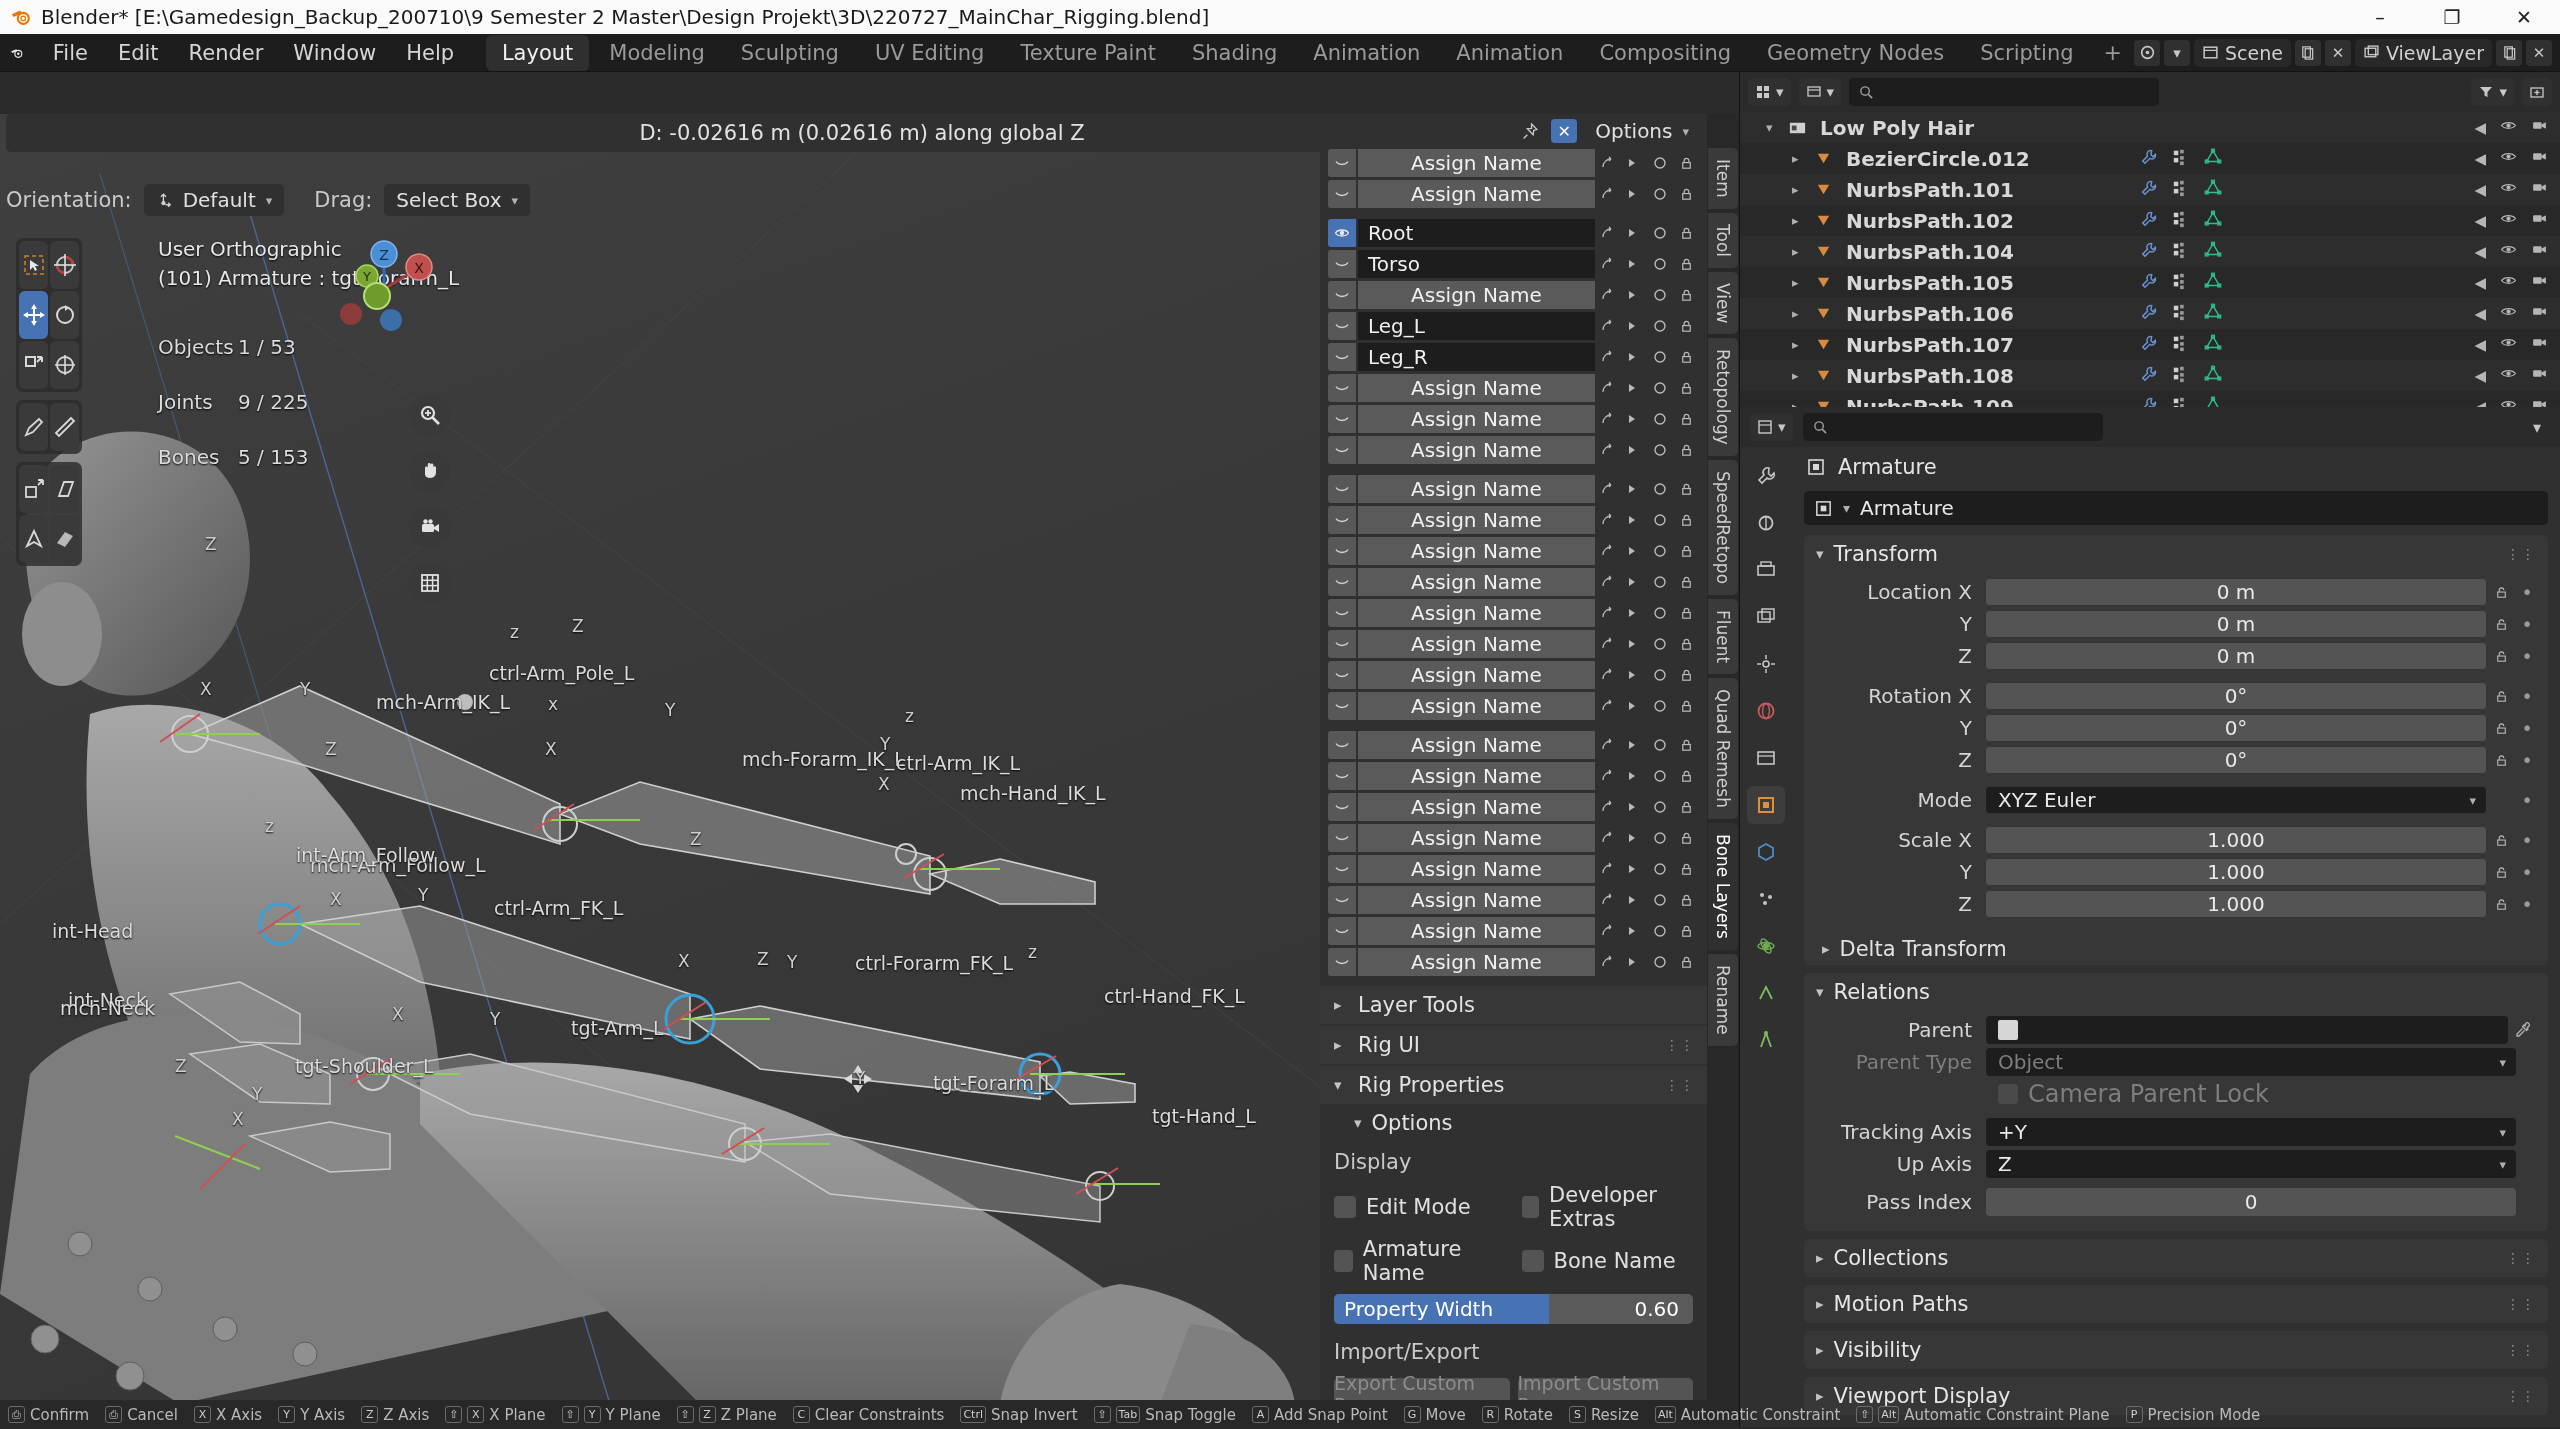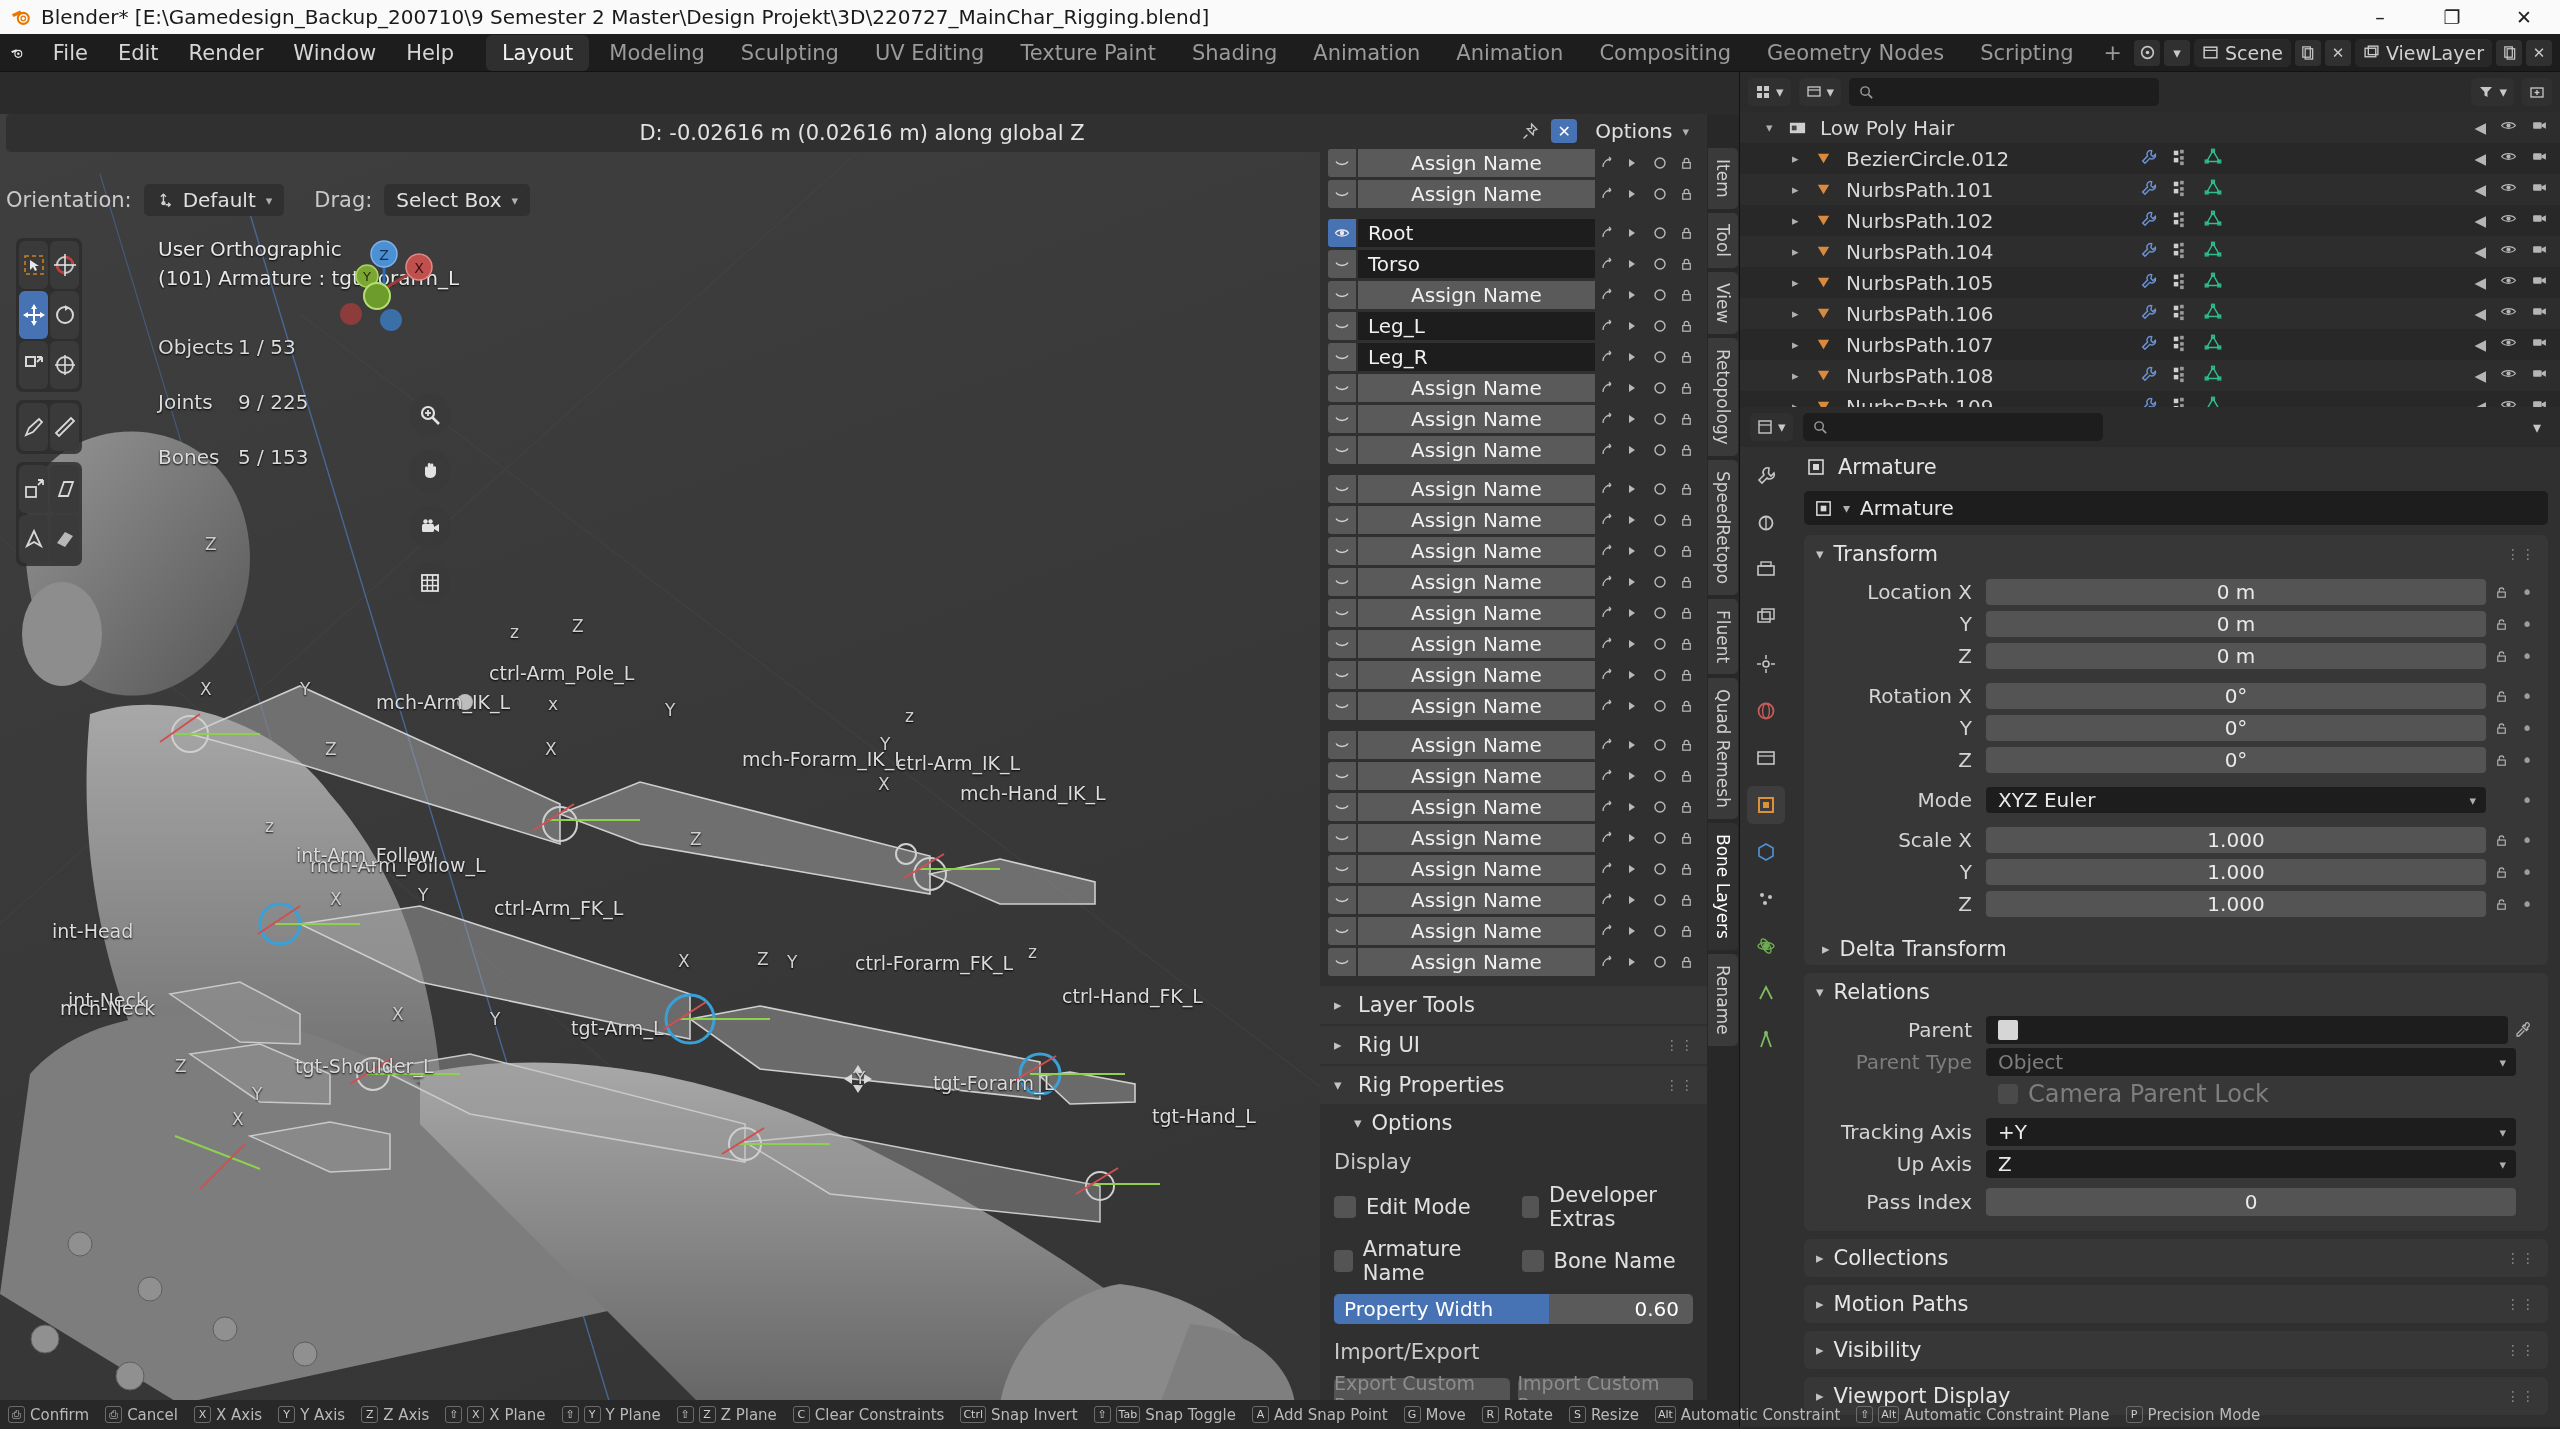--- a/index.html
+++ b/index.html
@@ -142,21 +142,21 @@
      align-items:center; padding:0 7px; gap:5px; color:#c8c8c8; font-size:15px;}
   .ol-search { flex:1; height:28px; background:#1d1d1d; border-radius:5px;
      display:flex; align-items:center; padding:0 10px; gap:8px; color:#8a8a8a;
      font-size:17px; max-width:310px;}
   #outliner-body { flex:1; overflow:hidden; }
   .ol-row { height:31px; display:flex; align-items:center; padding-left:52px;
      font-size:20px; color:#d8d8d8; gap:0; position:relative;}
   .ol-row:nth-child(odd) { background:#2d2d2d; }
   .ol-row .tri { width:22px; color:#b0b0b0; font-size:13px; }
   .ol-row .objico { width:26px; display:flex; align-items:center; }
-  .ol-row .name { padding-left:6px; }
+  .ol-row .name { padding-left:6px;font-weight:bold; }
   .ol-row .mods { position:absolute; left:400px; display:flex; gap:14px; align-items:center;}
   .ol-row .rights { position:absolute; right:12px; display:flex; gap:14px;
      align-items:center; color:#b5b5b5; font-size:15px;}
   .ol-top { padding-left:26px; }
 
   
   #props { flex:1; background:#303030; display:flex; flex-direction:column;
      border-left:1px solid #131313;}
   #props-header { height:40px; background:#2b2b2b; display:flex; align-items:center;
      gap:10px; padding:0 10px; }
@@ -451,21 +451,21 @@
       <div id="bonelabels">
           <div class="boneLabel" style="left: 489px; top: 548px;">ctrl-Arm_Pole_L</div>
           <div class="boneLabel" style="left: 376px; top: 577px;">mch-Arm_IK_L</div>
           <div class="boneLabel" style="left: 742px; top: 634px;">mch-Forarm_IK_L</div>
           <div class="boneLabel" style="left: 896px; top: 638px;">ctrl-Arm_IK_L</div>
           <div class="boneLabel" style="left: 960px; top: 668px;">mch-Hand_IK_L</div>
           <div class="boneLabel" style="left: 310px; top: 740px;">mch-Arm_Follow_L</div>
           <div class="boneLabel" style="left: 296px; top: 730px;">int-Arm_Follow</div>
           <div class="boneLabel" style="left: 494px; top: 783px;">ctrl-Arm_FK_L</div>
           <div class="boneLabel" style="left: 855px; top: 838px;">ctrl-Forarm_FK_L</div>
-          <div class="boneLabel" style="left: 1062px; top: 871px;">ctrl-Hand_FK_L</div>
+          <div class="boneLabel" style="left: 1104px; top: 871px;">ctrl-Hand_FK_L</div>
           <div class="boneLabel" style="left: 52px; top: 806px;">int-Head</div>
           <div class="boneLabel" style="left: 68px; top: 875px;">int-Neck</div>
           <div class="boneLabel" style="left: 60px; top: 883px;">mch-Neck</div>
           <div class="boneLabel" style="left: 571px; top: 903px;">tgt-Arm_L</div>
           <div class="boneLabel" style="left: 295px; top: 941px;">tgt-Shoulder_L</div>
           <div class="boneLabel" style="left: 933px; top: 958px;">tgt-Forarm_L</div>
           <div class="boneLabel" style="left: 1152px; top: 991px;">tgt-Hand_L</div>
         </div>
       <div id="axislabels">
           <div class="axisLabel" style="left: 205px; top: 420px;">Z</div>

